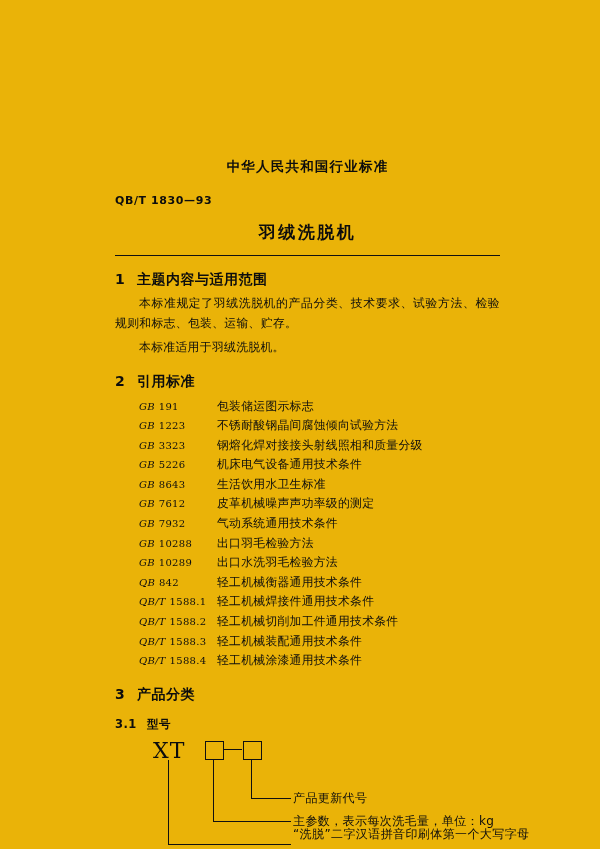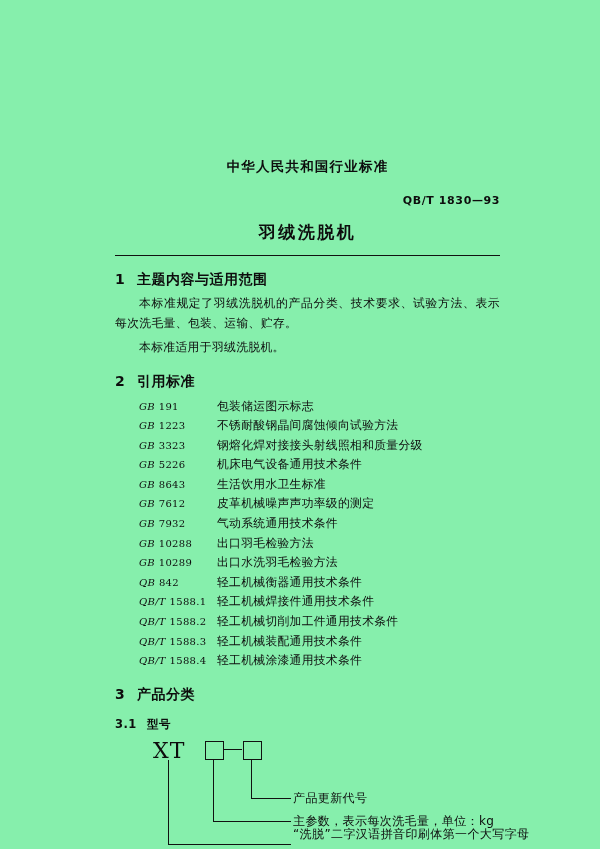--- a/index.html
+++ b/index.html
@@ -15,41 +15,40 @@
     color: #0d0d0d;
     overflow: hidden;
   }
 
   
   #page {
     position: absolute;
     left: 0; top: 0;
     width: 600px;
     height: 849px;
-    background: #86efac;
+    background: #eab308;
   }
 
   .content {
     position: absolute;
     left: 115px;
     top: 0;
     width: 385px;
   }
 
   
   .std-org {
     text-align: center;
     font-size: 13.5px;
     font-weight: bold;
     letter-spacing: 1.2px;
     margin-top: 158px;
     font-family: "DejaVu Sans", "Liberation Sans", sans-serif;
   }
   .std-number {
-    text-align: right;
     font-size: 11px;
     font-weight: bold;
     letter-spacing: .6px;
     margin-top: 18px;
     font-family: "DejaVu Sans", "Liberation Sans", sans-serif;
   }
   .doc-title {
     text-align: center;
     font-size: 17px;
     font-weight: bold;
@@ -181,21 +180,21 @@
     <div class="std-number">QB/T 1830—93</div>
 
     <div class="doc-title">羽绒洗脱机</div>
 
     <div class="rule"></div>
 
     <div class="sec-head">
       <span class="num">1</span><span>主题内容与适用范围</span>
     </div>
 
-    <p class="body">本标准规定了羽绒洗脱机的产品分类、技术要求、试验方法、表示每次洗毛量、包装、运输、贮存。</p>
+    <p class="body">本标准规定了羽绒洗脱机的产品分类、技术要求、试验方法、检验规则和标志、包装、运输、贮存。</p>
 
     <p class="body">本标准适用于羽绒洗脱机。</p>
 
     <div class="sec-head">
       <span class="num">2</span><span>引用标准</span>
     </div>
 
     <div class="ref-list" id="ref-list">
         <div class="ref-row"><span class="ref-code"><span class="pfx">GB</span> <span class="no">191</span></span><span class="ref-name">包装储运图示标志</span></div>
         <div class="ref-row"><span class="ref-code"><span class="pfx">GB</span> <span class="no">1223</span></span><span class="ref-name">不锈耐酸钢晶间腐蚀倾向试验方法</span></div>

